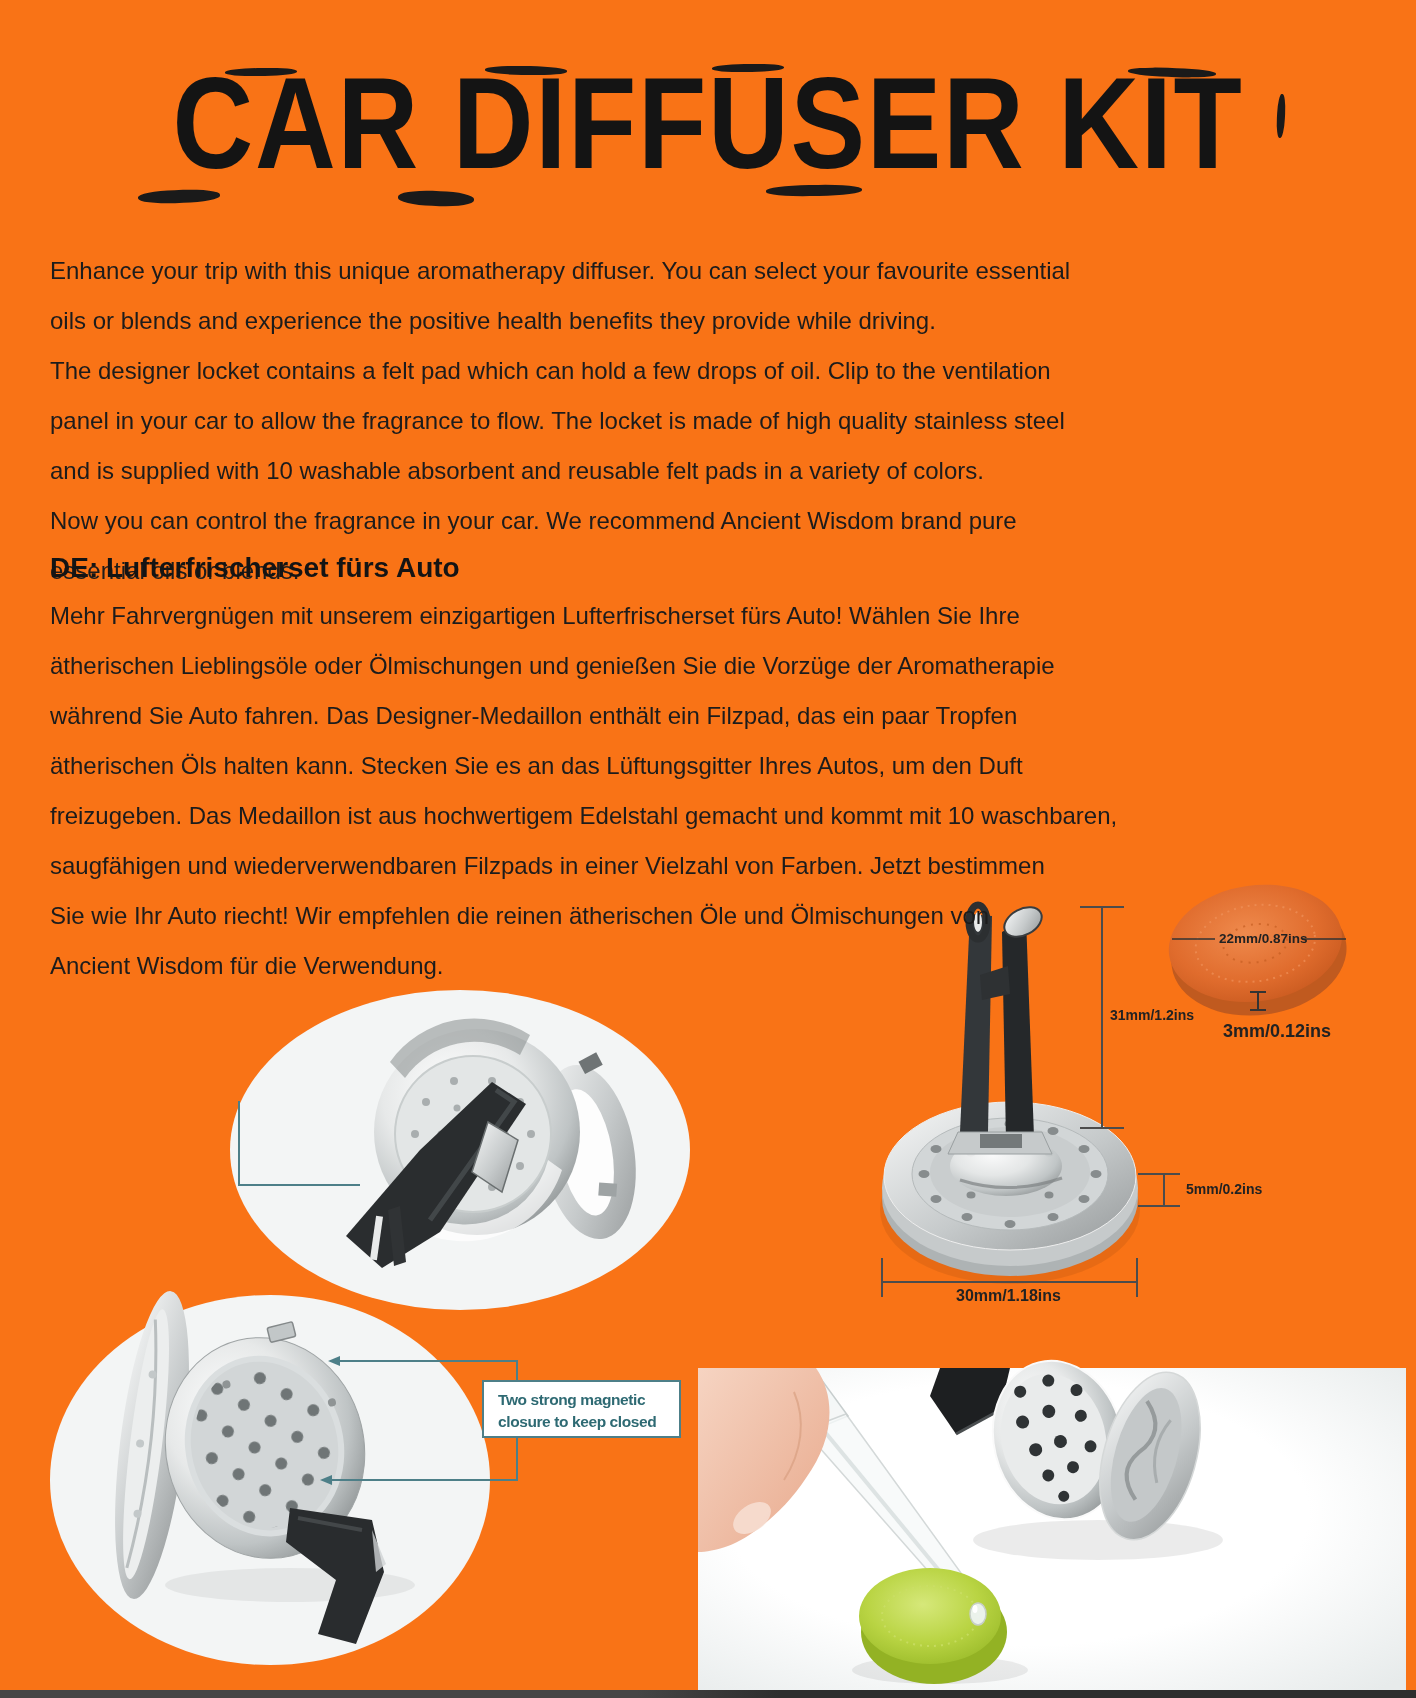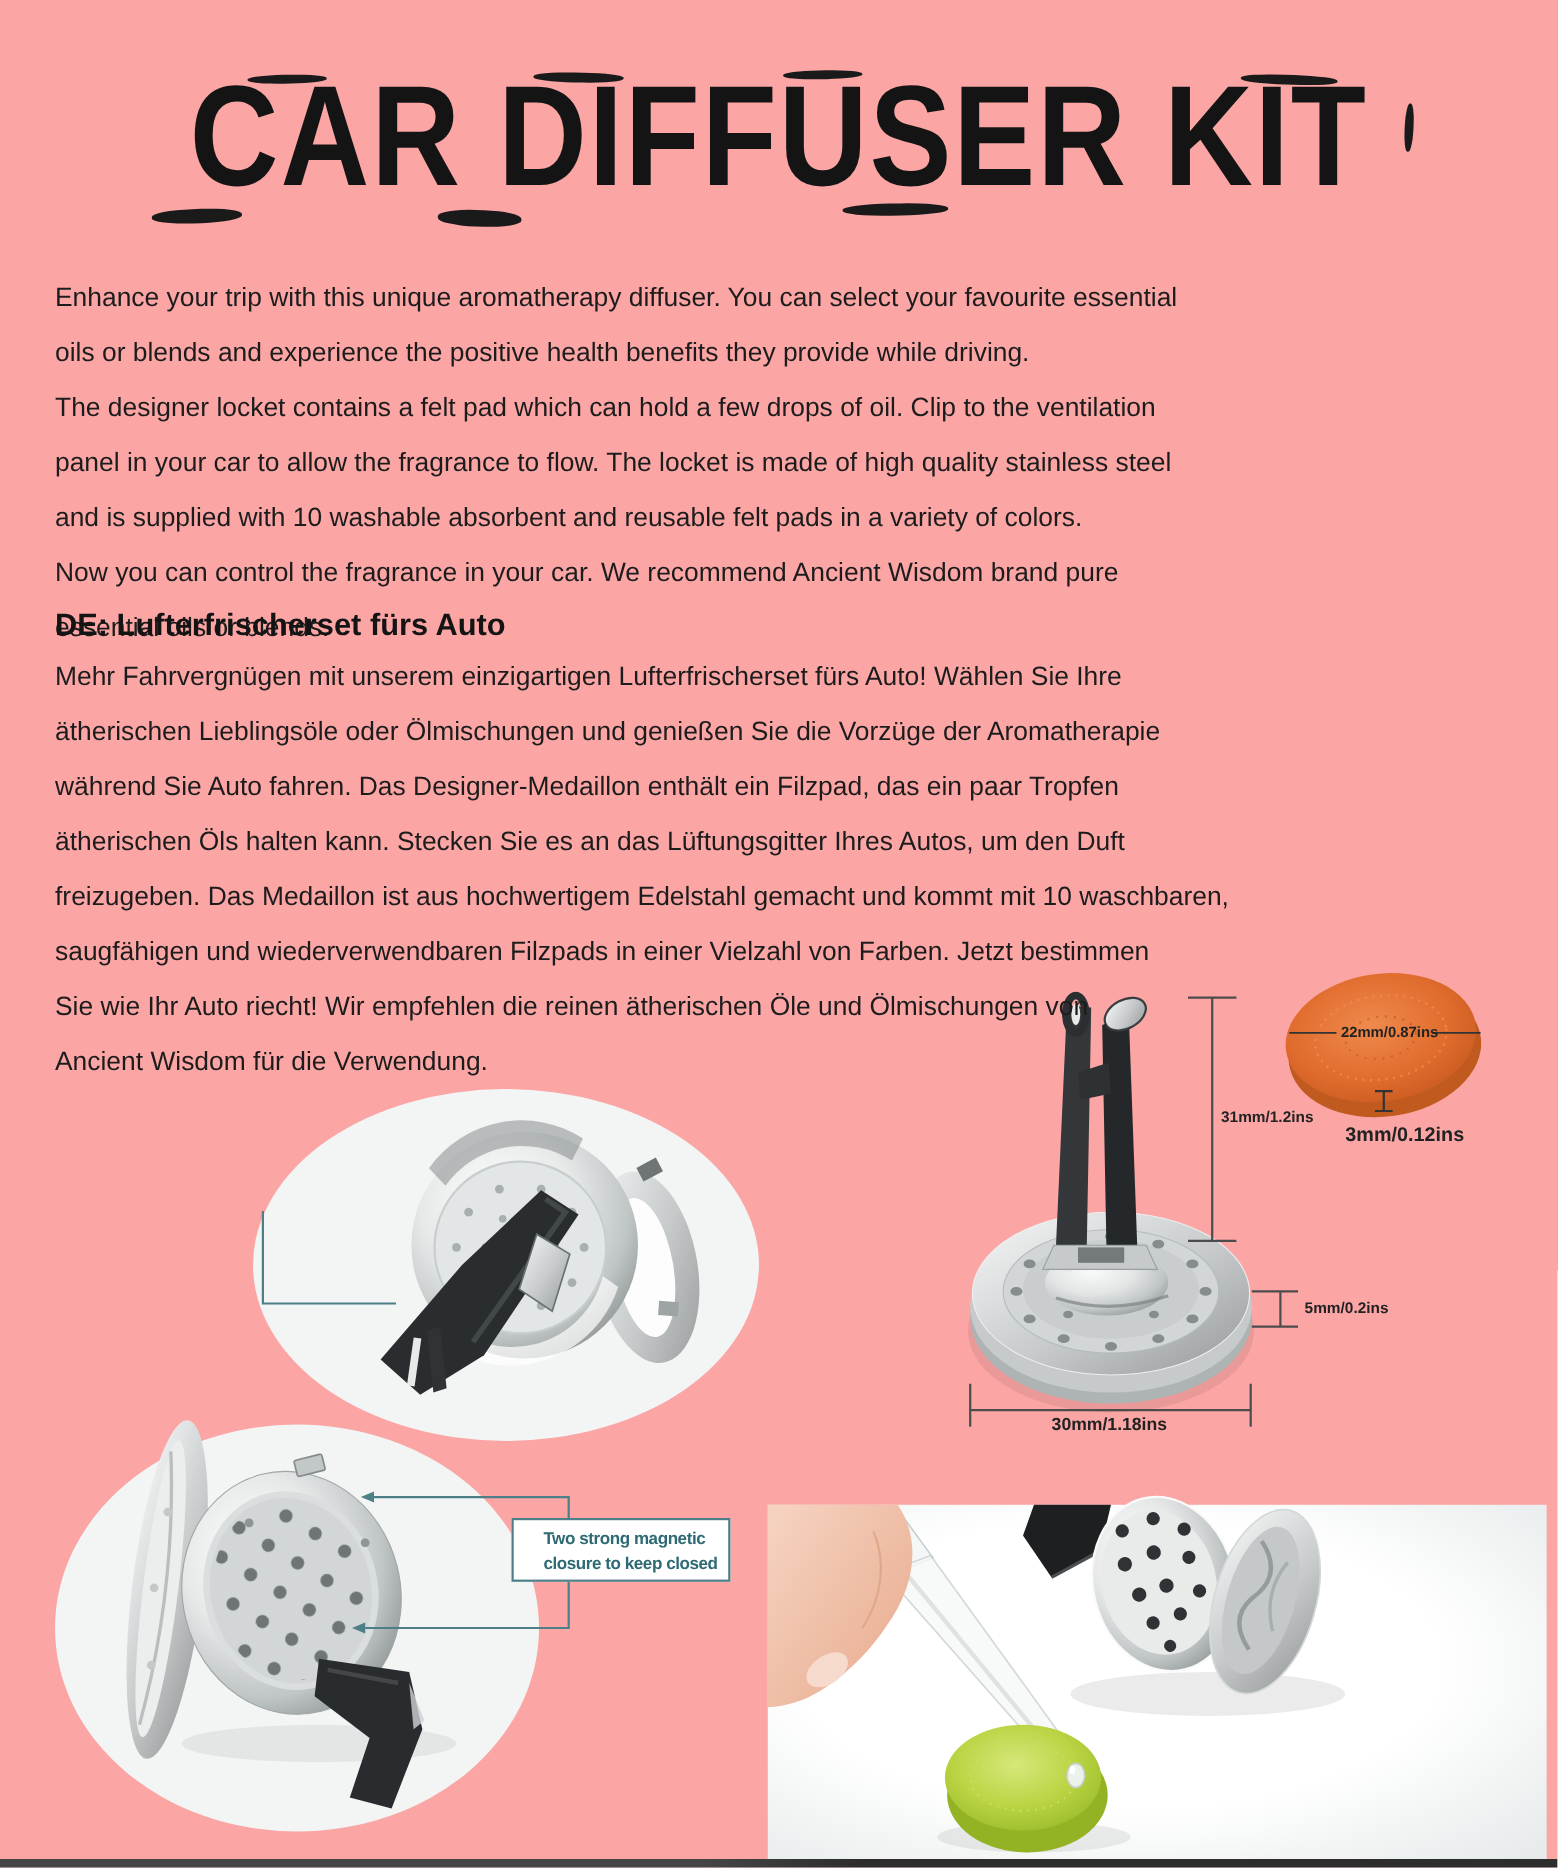--- a/index.html
+++ b/index.html
@@ -1,17 +1,17 @@
 <!DOCTYPE html>
 <html><head>
 <meta charset="utf-8">
 <style>
   html,body { margin:0; padding:0; background:#ffffff; }
   .page {
-    position:relative; width:1416px; height:1698px; background:#fca5a5;
+    position:relative; width:1416px; height:1698px; background:#f97316;
     font-family:"Liberation Sans", sans-serif; overflow:hidden; color:#1c1c1c;
   }
   .art { position:absolute; left:0; top:0; width:1416px; height:1698px; pointer-events:none; }
 
   .title {
     position:absolute; left:0; right:0; top:48px; margin:0; text-align:center;
     font-size:130px; font-weight:bold; letter-spacing:2px; color:#141414;
     transform:scaleX(.86); transform-origin:50% 50%; white-space:nowrap;
   }
   .mark { position:absolute; background:#1a1a1a; border-radius:45%; }
@@ -22,21 +22,21 @@
 
   .sec-gb { top:246px; }
   .sec-de { top:552px; }
 
   .callout {
     position:absolute; box-sizing:border-box; background:#ffffff;
     border:2px solid #4d7f88; color:#2e6a73; font-weight:bold;
     font-size:15.5px; line-height:1.4; letter-spacing:-0.4px; white-space:pre-line;
   }
   .callout-feet   { left:112px; top:1043px; width:258px; height:59px; padding:6px 0 0 10px; }
-  .callout-magnet { left:465px; top:1380px; width:199px; height:58px; padding:7px 0 0 27px; }
+  .callout-magnet { left:482px; top:1380px; width:199px; height:58px; padding:7px 0 0 14px; }
 
   .dim { position:absolute; font-weight:bold; color:#222222; white-space:nowrap; }
   .dim-31 { left:1110px; top:1007px; font-size:14px; }
   .dim-22 { left:1219px; top:931px;  font-size:13.5px; }
   .dim-3  { left:1223px; top:1021px; font-size:18px;text-align:right; }
   .dim-5  { left:1186px; top:1181px; font-size:14px; }
   .dim-30 { left:956px;  top:1287px; font-size:16px; }
 
   .footer-bar { position:absolute; left:0; top:1690px; width:1416px; height:8px;
     background:linear-gradient(to right,#454545 0%,#454545 45%,#2d2d2d 55%,#2d2d2d 100%); }

